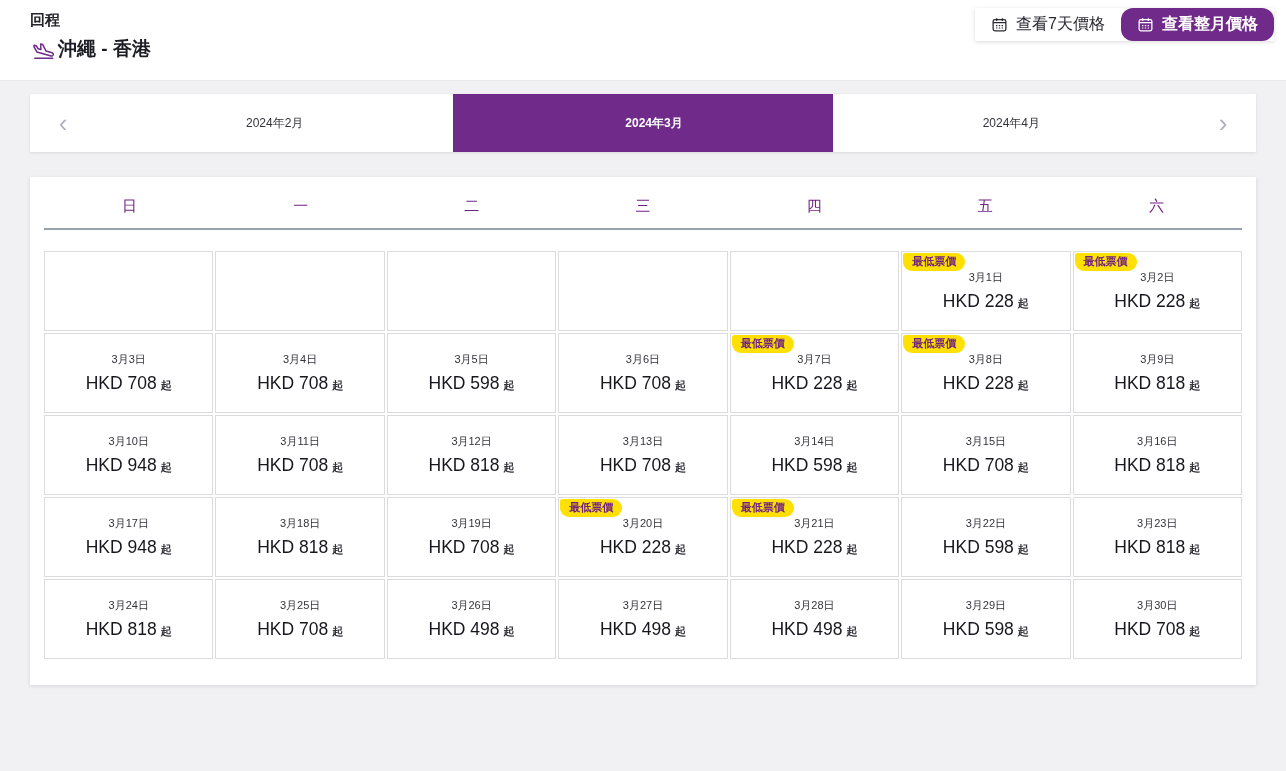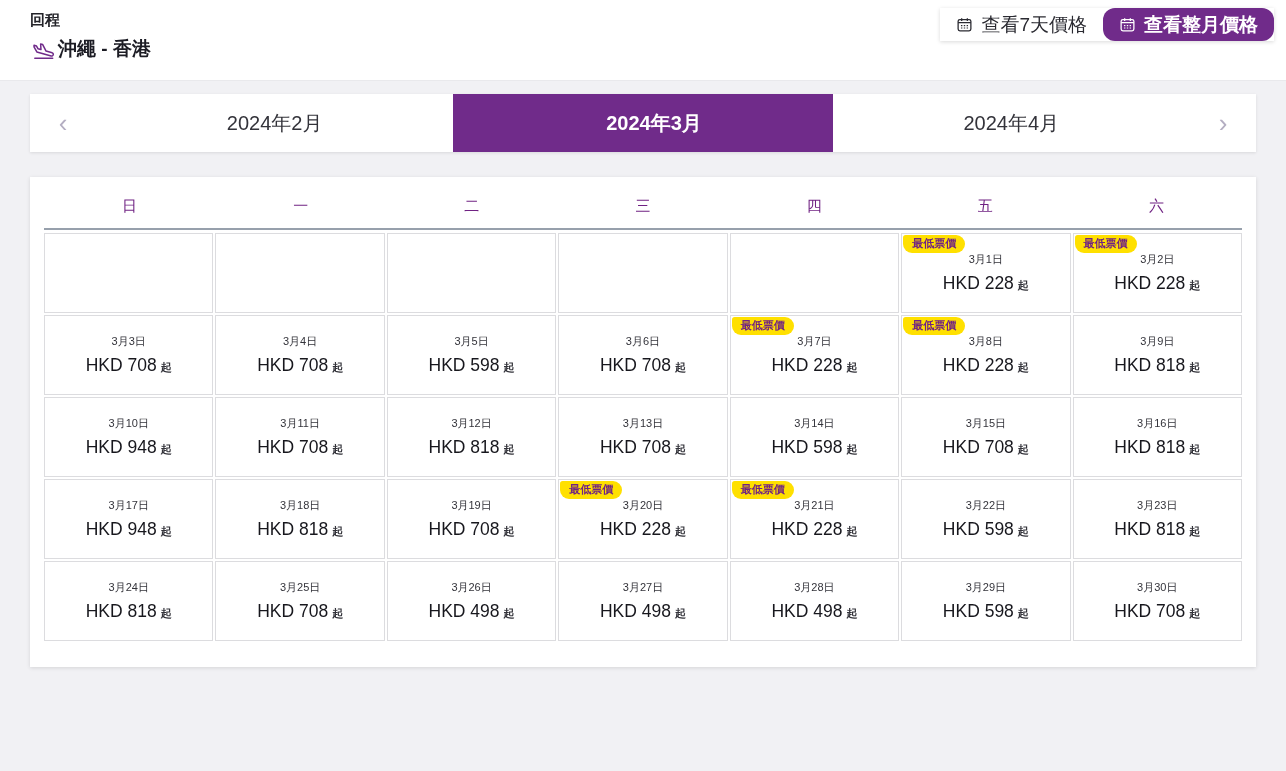--- a/index.html
+++ b/index.html
@@ -32,21 +32,21 @@
   .plane-icon{display:inline-flex;align-items:center;}
   .toolbar{
     position:absolute;top:8px;right:12px;
     display:flex;align-items:stretch;
     background:#fff;
     box-shadow:0 1px 4px rgba(0,0,0,0.15);
   }
   .toolbar-btn{
     display:flex;align-items:center;gap:8px;
     padding:0 16px;height:33px;
-    font-size:19px;
+    font-size:16px;
     border:none;background:#fff;color:#2a2a31;
     cursor:pointer;white-space:nowrap;
     font-family:inherit;
   }
   .toolbar-btn.active{
     background:var(--brand);
     color:#fff;
     font-weight:bold;
     border-radius:12px;
   }
@@ -58,21 +58,21 @@
     display:flex;align-items:stretch;
     box-shadow:0 1px 3px rgba(0,0,0,0.10);
   }
   .month-chevron{
     width:66px;display:flex;align-items:center;justify-content:center;
     font-size:26px;color:#b4aec2;cursor:pointer;user-select:none;
     background:transparent;border:none;font-family:inherit;
   }
   .month-tab{
     flex:1;display:flex;align-items:center;justify-content:center;
-    font-size:20px;color:#33333a;cursor:pointer;
+    font-size:12px;color:#33333a;cursor:pointer;
     background:transparent;border:none;font-family:inherit;
   }
   .month-tab.selected{
     background:var(--brand);
     color:#fff;font-weight:bold;padding-left:28px;
   }
   
   .calendar-panel{
     margin:25px 30px 0;
     background:#fff;
@@ -81,21 +81,21 @@
   }
   .weekday-row{
     display:grid;grid-template-columns:repeat(7,1fr);
     border-bottom:2px solid #97a0ac;
     padding:10px 0 12px;
   }
   .wd{
     text-align:center;font-size:15px;color:var(--badge-text);
   }
   .calendar-grid{
-    margin-top:3px;
+    margin-top:21px;
     display:grid;grid-template-columns:repeat(7,1fr);
     gap:2px;
   }
   .day-cell{
     position:relative;
     height:80px;
     border:1px solid var(--cell-border);
     background:#fff;
     display:flex;flex-direction:column;align-items:center;justify-content:center;
     cursor:pointer;

